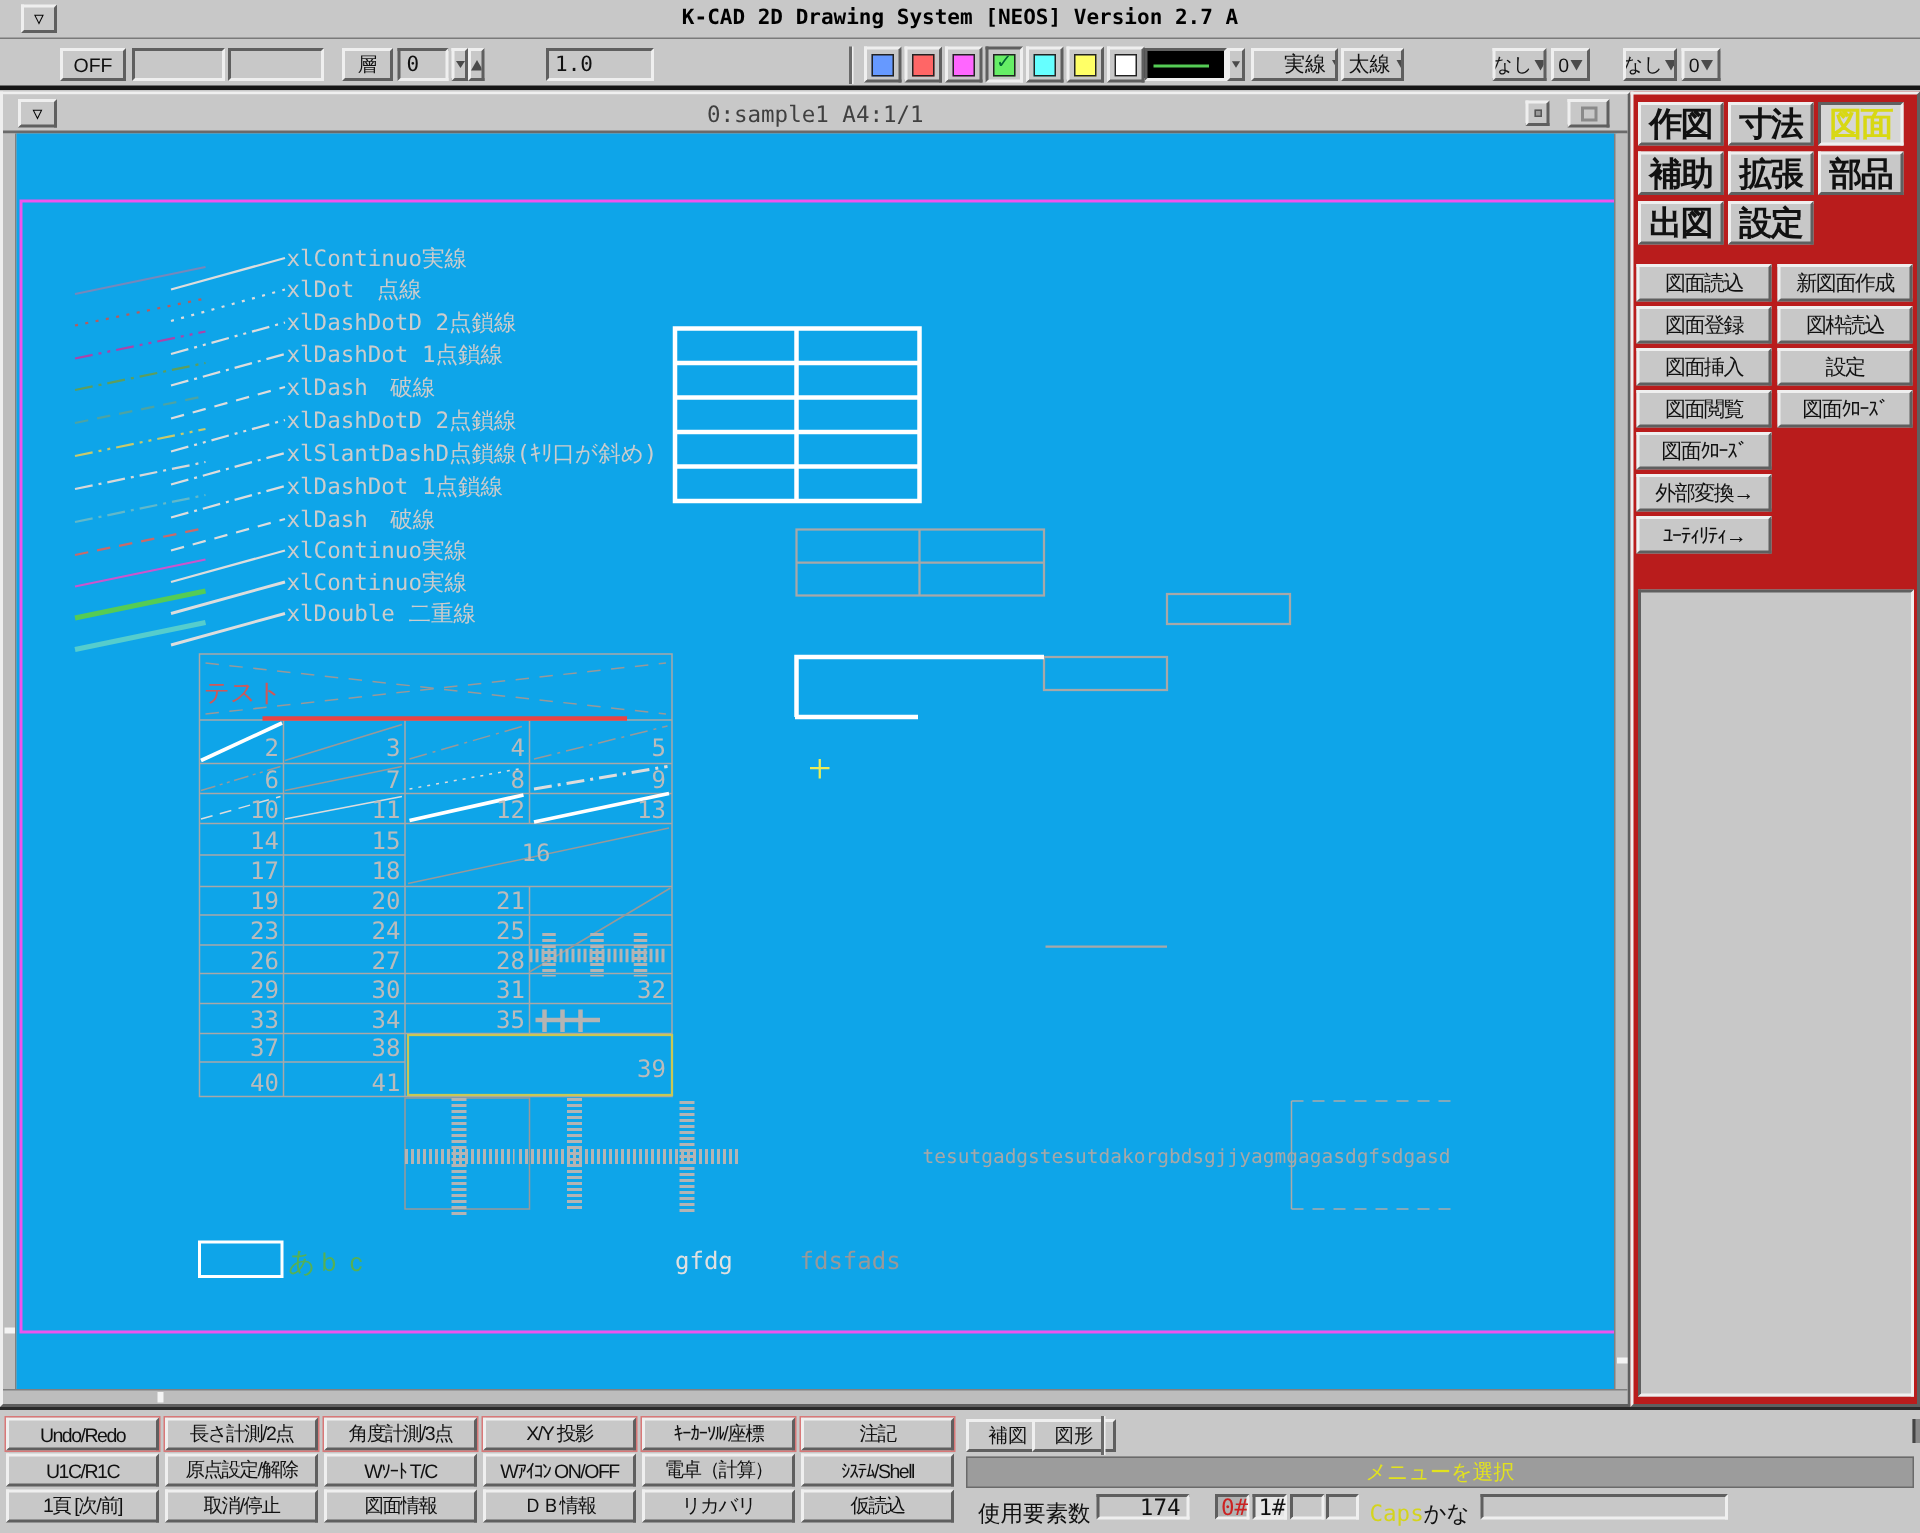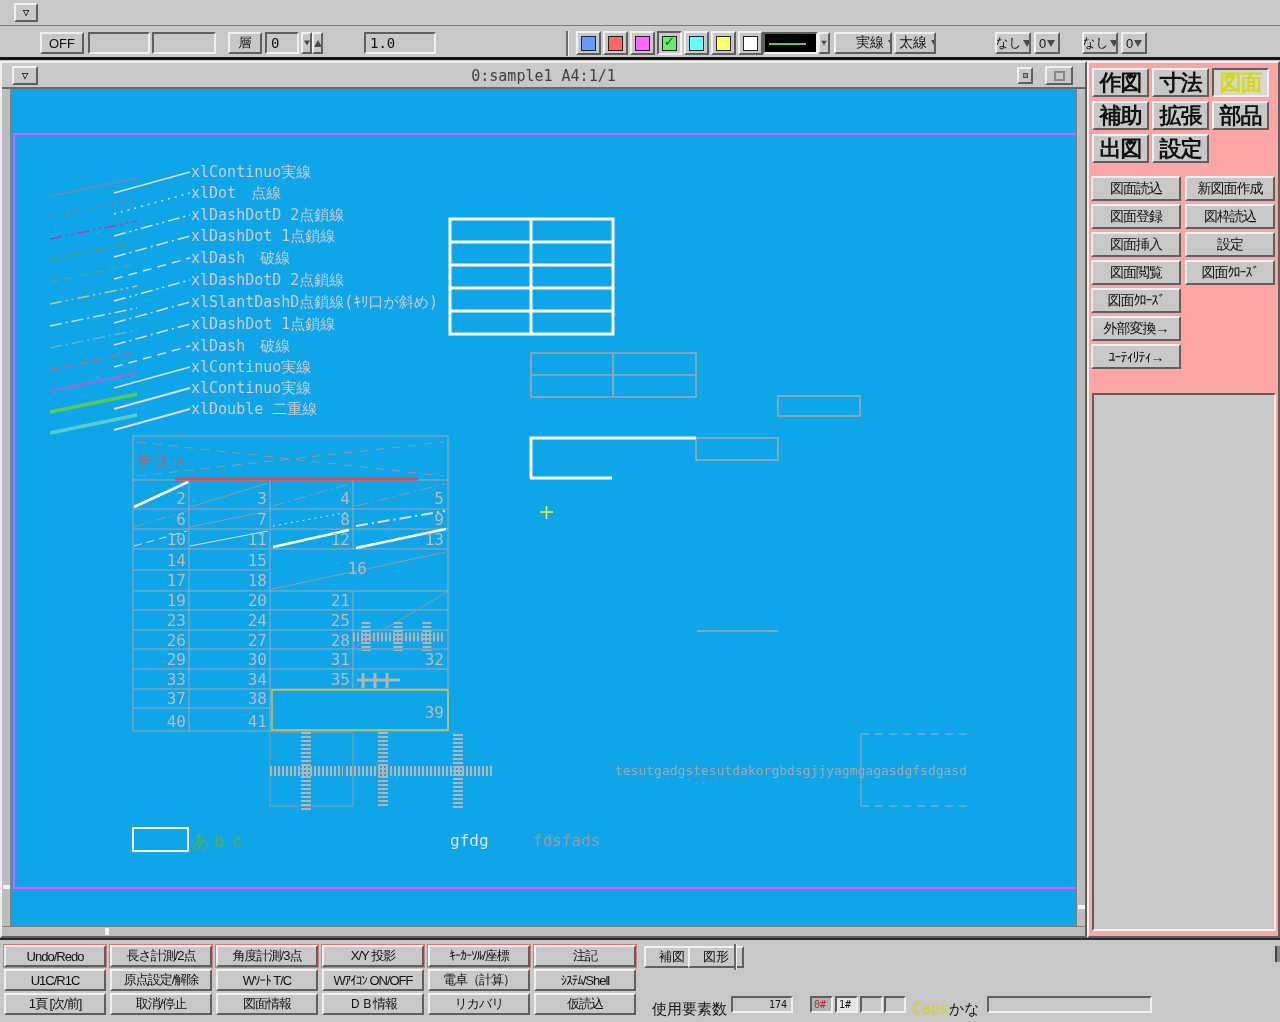--- a/index.html
+++ b/index.html
@@ -58,21 +58,21 @@
   .dw-gutter-l { position:absolute; left:0; top:26px; width:9px; bottom:10px; background:#bdbdbd; border-right:1px solid #808080; }
   .dw-gutter-r { position:absolute; right:0; top:26px; width:9px; bottom:10px; background:#bdbdbd; border-left:1px solid #808080; }
   .dw-gutter-b { position:absolute; left:0; right:0; bottom:0; height:10px; background:#bdbdbd; border-top:1px solid #808080; }
   .tick-h { position:absolute; width:7px; height:4px; background:#f4f4f4; }
   .tick-v { position:absolute; width:4px; height:7px; background:#f4f4f4; }
   .dw-canvas { position:absolute; left:9px; top:26px; width:1067px; height:839px; background:#0ea5e9; }
   .dw-canvas svg { display:block; font-family:"DejaVu Sans Mono","Liberation Mono",monospace; }
 
   
   .rp { position:absolute; left:1087px; top:61px; width:193px; height:877px;
-        border:2px solid; border-color:#efefef #5f5f5f #5f5f5f #efefef; background:#fca5a5; }
+        border:2px solid; border-color:#efefef #5f5f5f #5f5f5f #efefef; background:#b91c1c; }
   .rp-main { position:absolute; left:3px; top:5px; display:grid;
              grid-template-columns:repeat(3,57px); grid-auto-rows:29px; gap:4px 3px; }
   .rp-main .btn { font-size:22px; font-weight:bold; letter-spacing:-1px;
                   font-family:"DejaVu Sans","Liberation Sans",sans-serif; }
   .rp-main .btn.active { border-color:#5f5f5f #efefef #efefef #5f5f5f; background:#d6d6d6; color:#d8d813; }
   .rp-menu { position:absolute; left:2px; top:113px; display:grid;
              grid-template-columns:repeat(2,90px); grid-auto-rows:25px; gap:3px 4px; }
   .rp-menu .btn { font-size:14px; letter-spacing:-1px; }
   .rp-big { position:absolute; left:3px; top:330px; width:184px; height:538px; }
 
@@ -83,32 +83,33 @@
              grid-template-columns:repeat(6,102px); grid-auto-rows:22px; gap:2px 4px; }
   .bb-grid .btn { font-size:13px; letter-spacing:-1px; }
   .bb-grid .btn.hot { outline:1px solid #d87878; }
   .bb-aux { position:absolute; top:6px; width:56px; height:22px; font-size:13px; }
   .bb-sep { position:absolute; left:734px; top:4px; width:3px; height:26px;
             border-left:2px solid #6a6a6a; border-right:1px solid #efefef; }
   .bb-status { position:absolute; left:644px; top:31px; width:632px; height:21px; background:#9c9c9c;
                border:1px solid #6a6a6a; display:flex; align-items:center; justify-content:center;
                font-size:14px; color:#e2e21e; }
   .bb-lab { position:absolute; top:60px; font-size:15px; color:#111; white-space:nowrap; }
-  .bb-fld { position:absolute; top:56px; height:17px; font-size:10px; }
+  .bb-fld { position:absolute; top:56px; height:17px; font-size:15px; }
   .bb-notch { position:absolute; right:0; top:6px; width:5px; height:16px; background:#8a8a8a; border-left:2px solid #444; }
 </style>
 </head>
 <body>
 
 <div id="app">
 
   <div class="titlebar">
     <div class="tb-menu-btn raised">
       <span>▽</span>
     </div>
+    <div class="title">K-CAD 2D Drawing System [NEOS] Version 2.7 A</div>
   </div>
 
   <div class="toolbar">
     <span class="lab" style="left:8px">格子</span>
     <button class="tb-abs raised btn" style="left:40px;width:44px">OFF</button>
     <div class="tb-abs sunken fld" style="left:88px;width:62px"></div>
     <div class="tb-abs sunken fld" style="left:152px;width:64px"></div>
     <button class="tb-abs raised btn" style="left:228px;width:34px">層</button>
     <div class="tb-abs sunken fld" style="left:265px;width:34px">0</div>
     <button class="tb-abs raised btn" style="left:301px;width:11px">
@@ -437,20 +438,23 @@
         <button class="btn raised">図面情報</button>
         <button class="btn raised">ＤＢ情報</button>
         <button class="btn raised">リカバリ</button>
         <button class="btn raised">仮読込</button>
       </div>
     <div id="bb-aux">
         <button class="bb-aux btn raised" style="left: 644px;">補図</button>
         <button class="bb-aux btn raised" style="left: 688px;">図形</button>
       </div>
     <div class="bb-sep"></div>
+    <div class="bb-status">
+      <span>メニューを選択</span>
+    </div>
     <span class="bb-lab" style="left:652px">使用要素数</span>
     <div class="bb-fld sunken fld" style="left:731px;width:62px;justify-content:flex-end">174</div>
     <div class="bb-fld sunken fld" style="left:810px;width:23px;background:#b2b2b2;color:#cc2222;padding:0 2px">0#</div>
     <div class="bb-fld sunken fld" style="left:835px;width:23px;background:#e6e6e6;padding:0 2px">1#</div>
     <div class="bb-fld sunken fld" style="left:860px;width:23px"></div>
     <div class="bb-fld sunken fld" style="left:884px;width:22px"></div>
     <span class="bb-lab" style="left:913px;color:#d4d41c">Caps</span>
     <span class="bb-lab" style="left:949px">かな</span>
     <div class="bb-fld sunken fld" style="left:987px;width:165px"></div>
     <div class="bb-notch"></div>

